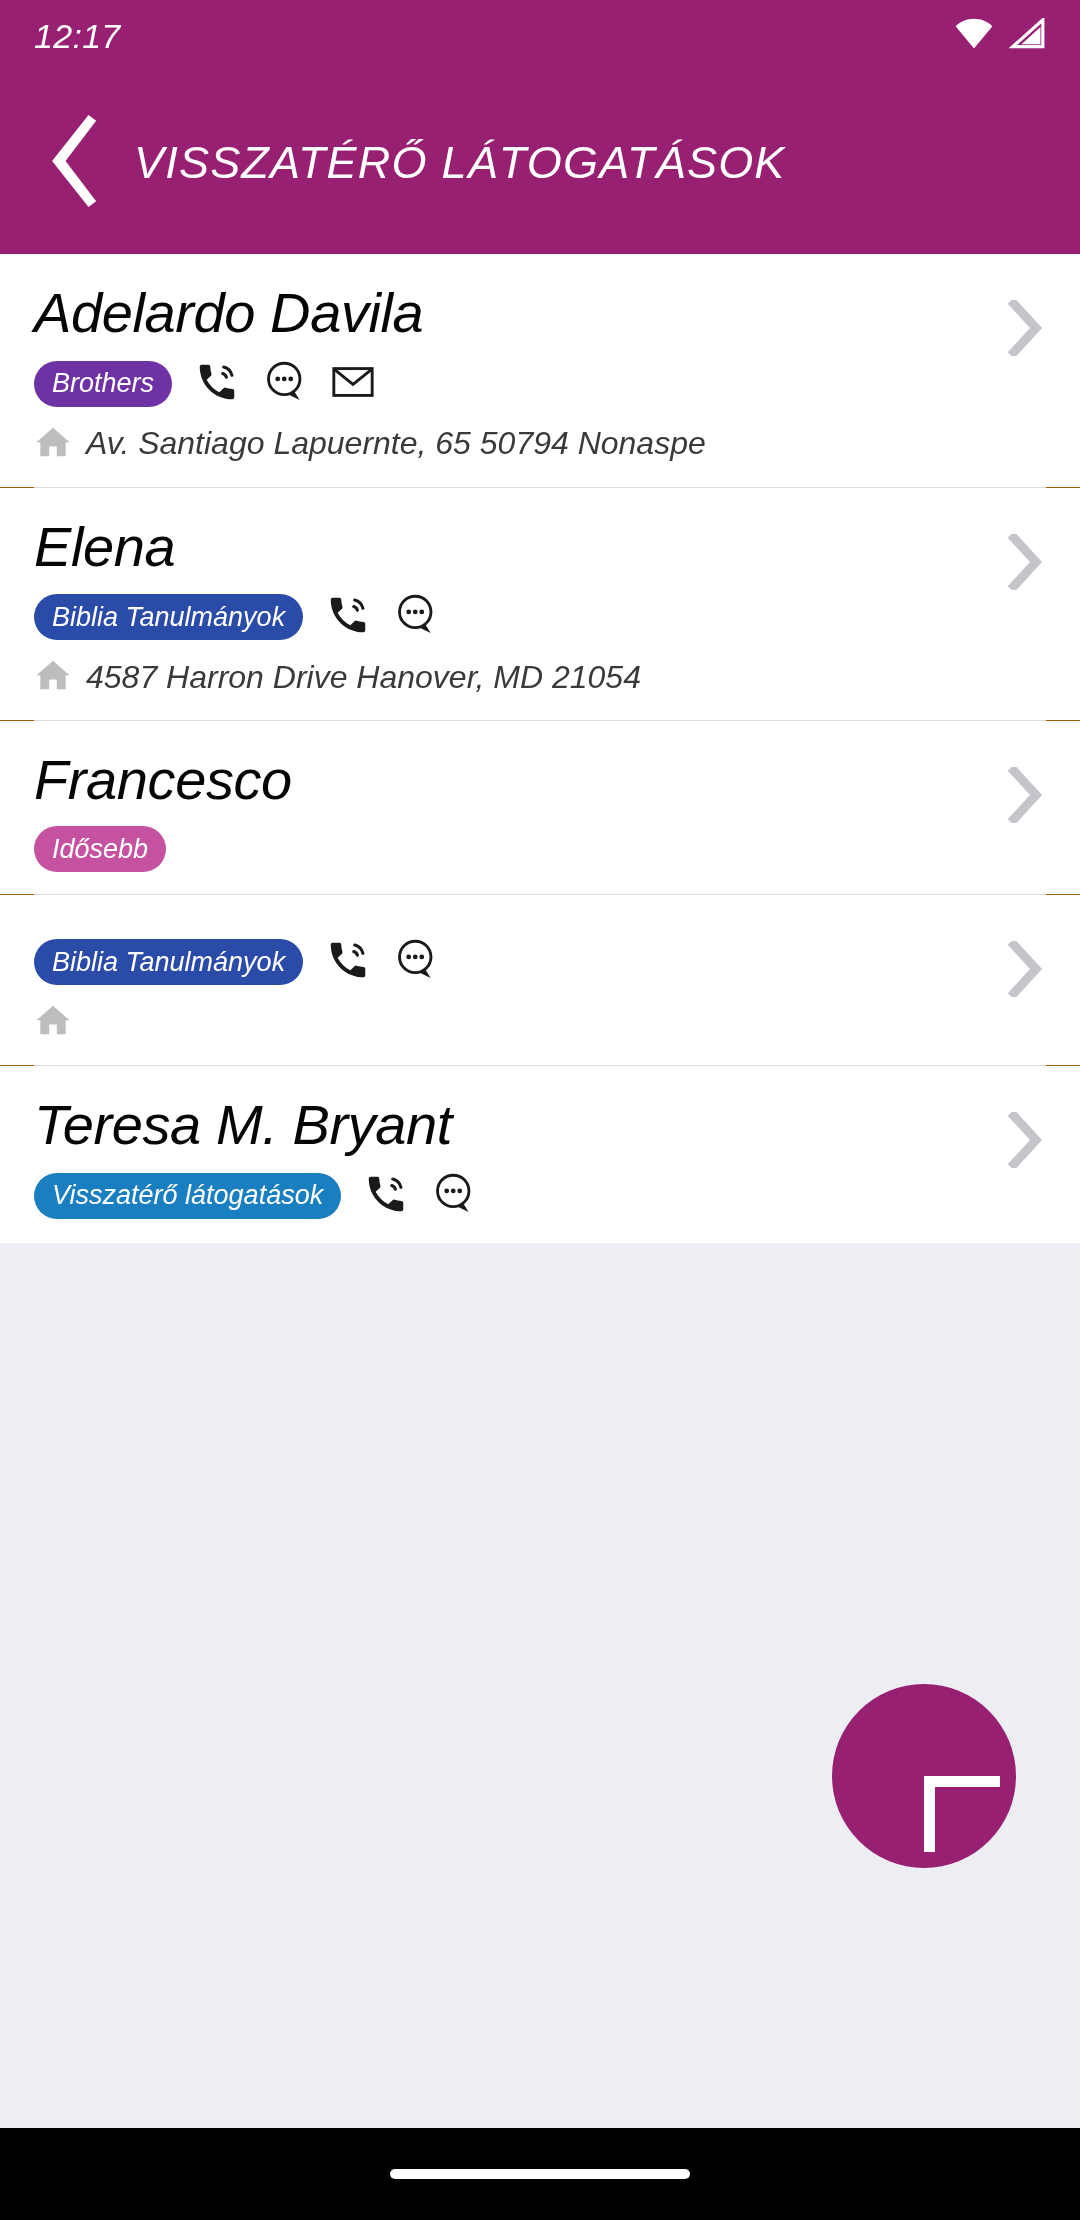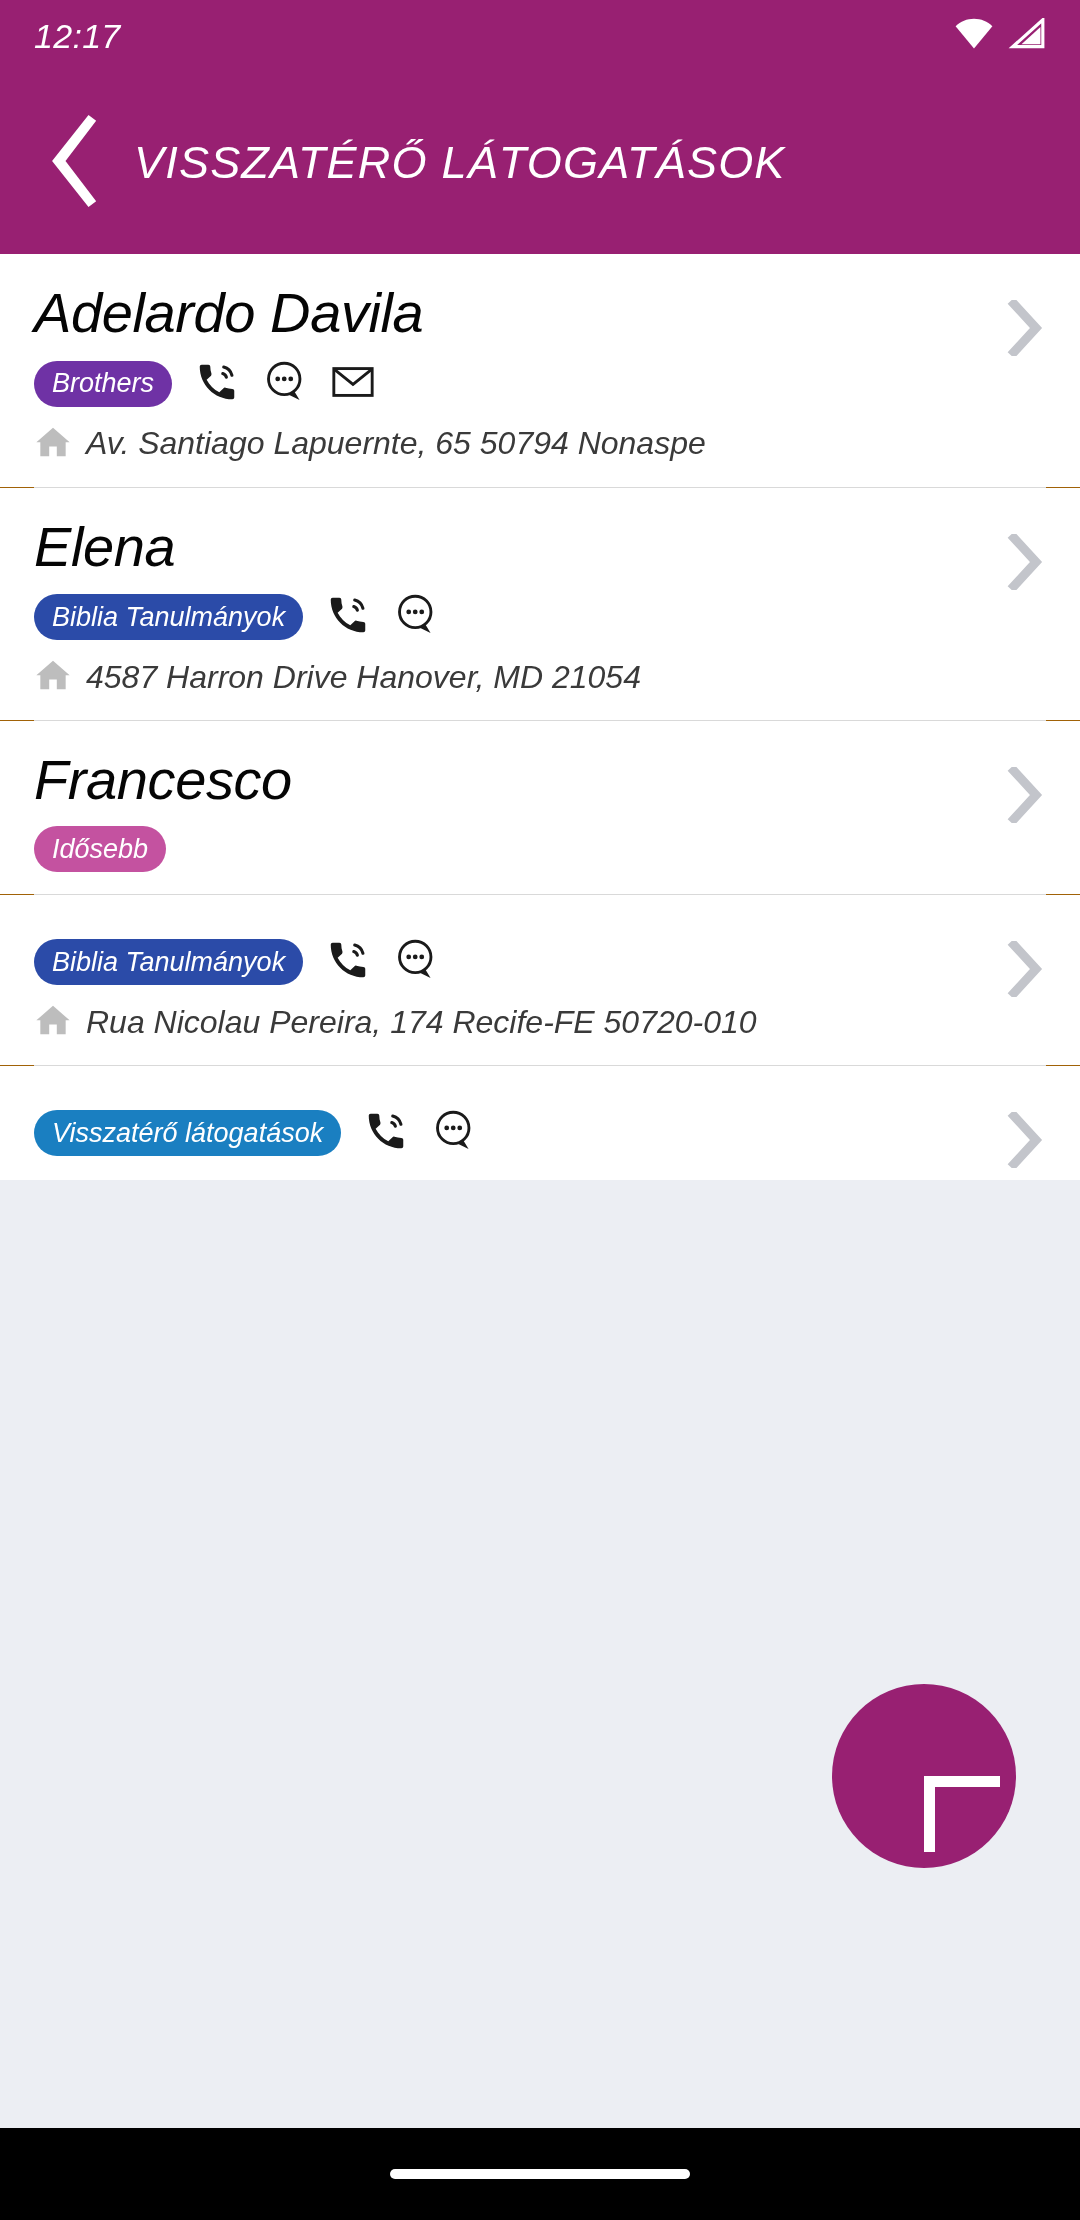--- a/index.html
+++ b/index.html
@@ -238,31 +238,31 @@
             </svg>
           </span>
         </span>
       </div>
       <div class="addr">
         <span>
           <svg width="38" height="38" viewBox="0 0 24 24">
             <path d="M12 3 L22.5 12.2 L20 12.2 L20 21 L14.4 21 L14.4 14.8 L9.6 14.8 L9.6 21 L4 21 L4 12.2 L1.5 12.2 Z" fill="#bdbdbd"></path>
           </svg>
         </span>
-        <span class="addr-text">Rua Nicolau Pereira, 174 Recife-FE 50720-010</span>
       </div>
       <div class="chev">
         <svg width="40" height="56" viewBox="0 0 20 28">
           <path d="M5 2 L16 14 L5 26" fill="none" stroke="#c3c5cb" stroke-width="4.5" stroke-linecap="square"></path>
         </svg>
       </div>
     </div>
     <div class="divider"></div>
 
     <div class="row">
+      <div class="row-name">Teresa M. Bryant</div>
       <div class="meta">
         <span class="badge" style="background: rgb(26, 127, 193);">Visszatérő látogatások</span>
         <span class="action-icons">
           <span>
             <svg width="46" height="46" viewBox="0 0 24 24">
               <path d="M6.6 10.8c1.4 2.8 3.8 5.1 6.6 6.6l2.2-2.2c.3-.3.7-.4 1-.2 1.1.4 2.4.6 3.6.6.6 0 1 .4 1 1V20c0 .6-.4 1-1 1C10.6 21 3 13.4 3 4c0-.6.4-1 1-1h3.5c.6 0 1 .4 1 1 0 1.3.2 2.5.6 3.6.1.4 0 .8-.2 1.1l-2.3 2.1z" fill="#1a1a1a"></path>
               <path d="M15.5 4.2a6 6 0 0 1 4.3 4.3" fill="none" stroke="#1a1a1a" stroke-width="1.6" stroke-linecap="round"></path>
               <path d="M15 7.6a2.8 2.8 0 0 1 1.9 1.9" fill="none" stroke="#1a1a1a" stroke-width="1.6" stroke-linecap="round"></path>
             </svg>
           </span>

